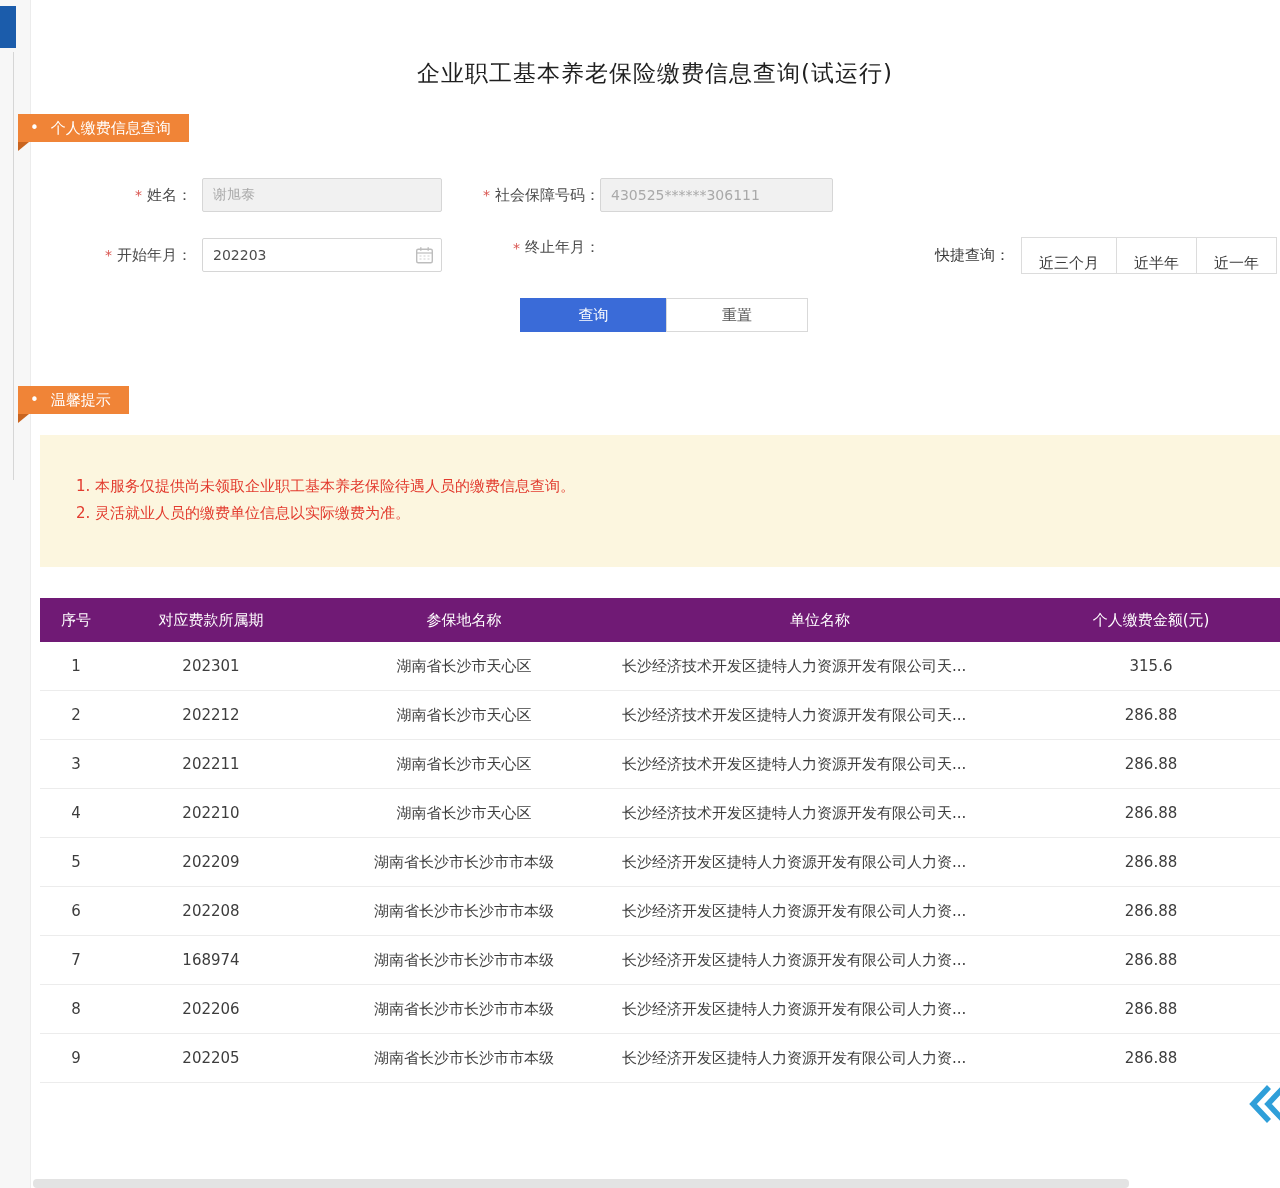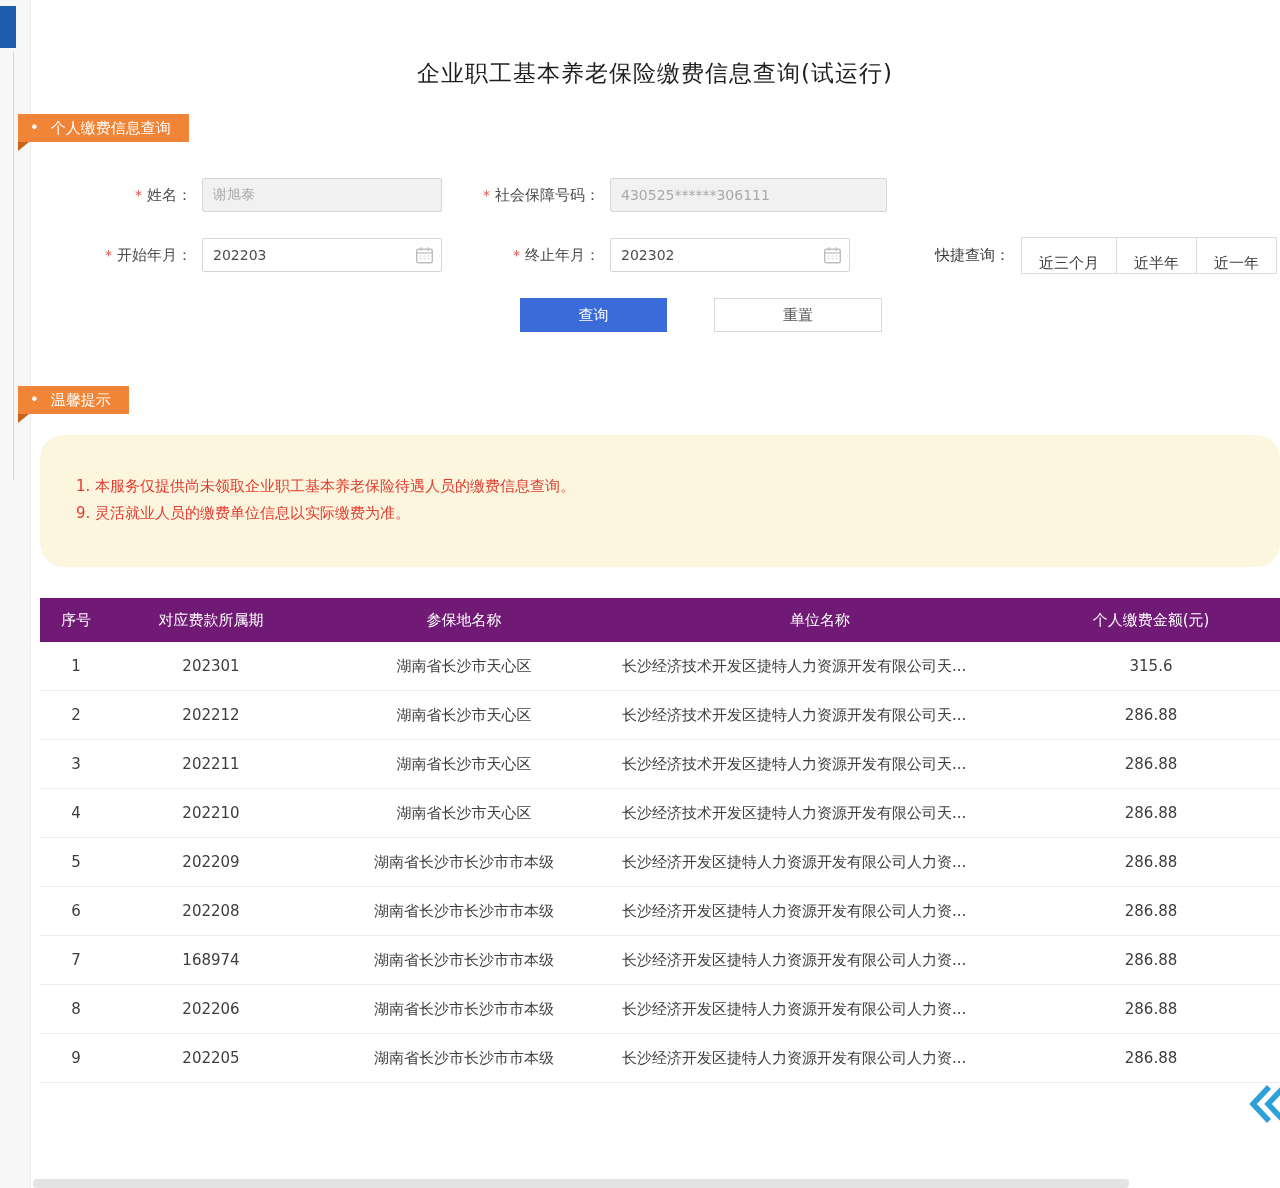--- a/index.html
+++ b/index.html
@@ -37,25 +37,25 @@
   .date-input { width:240px; background:#fff; color:#4c4c4c; padding-right:32px; }
   .cal-icon { position:absolute; right:8px; top:8px; pointer-events:auto; cursor:pointer; }
 
   .quick-group { left:935px; top:237px; }
   .quick-label { font-size:15px; color:#3a3a3a; margin-right:12px; white-space:nowrap; }
   .quick-btn { height:37px; background:#fff; border:1px solid #dcdcdc; font-size:15px;
     color:#3a3a3a; padding:16px 17px; font-family:inherit; cursor:pointer; margin-left:-1px; }
 
   .btn { position:absolute; height:34px; font-size:15px; font-family:inherit; cursor:pointer; z-index:2; }
   .btn-primary { left:520px; top:298px; width:147px; background:#3A6BD8; color:#fff; border:1px solid #3A6BD8; }
-  .btn-reset   { left:714px; top:298px; width:168px; background:#fff; color:#555; border:1px solid #d9d9d9; }
+  .btn-reset   { left:666px; top:298px; width:142px; background:#fff; color:#555; border:1px solid #d9d9d9; }
 
   
   .notice { position:absolute; left:40px; right:0; top:435px; height:132px; background:#FCF6DF;
-    box-sizing:border-box; padding:38px 20px 0 36px; z-index:1;border-radius:24px; }
+    box-sizing:border-box; padding:38px 20px 0 36px; z-index:1; }
   .notice p { margin:0; color:#E23B2E; font-size:15px; line-height:27px; }
 
   
   .pay-table { position:absolute; left:40px; top:598px; width:1240px; border-collapse:collapse; z-index:1; }
   .pay-table th { background:#701a75; color:#fff; font-weight:normal; font-size:15px;
     height:42px; text-align:center; }
   .pay-table td { height:48px; font-size:15px; color:#3d3d3d; background:#fff;
     border-bottom:1px solid #ececec; text-align:center; padding:0 4px; white-space:nowrap;
     overflow:hidden; }
   .pay-table td.col-company { text-align:left; padding-left:4px; }
@@ -89,21 +89,21 @@
     <span class="form-label">姓名：</span>
   </span>
   <input class="text-input disabled-input" style="width: 240px; margin-left: 10px;" disabled="" value="谢旭泰">
 </div>
 
 <div class="form-group" style="left:464px; top:178px;">
   <span class="lblbox" style="width:136px;">
     <span class="req">*</span>
     <span class="form-label">社会保障号码：</span>
   </span>
-  <input class="text-input disabled-input" style="width: 277px; margin-left: 10px;" disabled="" value="430525******306111">
+  <input class="text-input disabled-input" style="width: 233px; " disabled="" value="430525******306111">
 </div>
 
 <div class="form-group" style="left:86px; top:238px;">
   <span class="lblbox" style="width:106px;">
     <span class="req">*</span>
     <span class="form-label">开始年月：</span>
   </span>
   <span class="date-wrap">
     <input class="text-input date-input" value="202203" style="">
     <svg class="cal-icon" width="19" height="19" viewBox="0 0 19 19">
@@ -115,52 +115,41 @@
       <line x1="4.5" y1="13" x2="14.5" y2="13" stroke="#cfcfcf" stroke-width="1.2" stroke-dasharray="2 2"></line>
     </svg>
   </span>
 </div>
 
 <div class="form-group" style="left:496px; top:238px;">
   <span class="lblbox" style="width:104px;">
     <span class="req">*</span>
     <span class="form-label">终止年月：</span>
   </span>
-  <span class="date-wrap">
-    <input class="text-input date-input" value="202302" style="">
-    <svg class="cal-icon" width="19" height="19" viewBox="0 0 19 19">
-      <rect x="1.7" y="3.2" width="15.6" height="13.6" rx="1.5" fill="none" stroke="#bdbdbd" stroke-width="1.4"></rect>
-      <line x1="5.8" y1="1.2" x2="5.8" y2="4.8" stroke="#bdbdbd" stroke-width="1.4"></line>
-      <line x1="13.2" y1="1.2" x2="13.2" y2="4.8" stroke="#bdbdbd" stroke-width="1.4"></line>
-      <line x1="2" y1="7" x2="17" y2="7" stroke="#bdbdbd" stroke-width="1.2"></line>
-      <line x1="4.5" y1="10" x2="14.5" y2="10" stroke="#cfcfcf" stroke-width="1.2" stroke-dasharray="2 2"></line>
-      <line x1="4.5" y1="13" x2="14.5" y2="13" stroke="#cfcfcf" stroke-width="1.2" stroke-dasharray="2 2"></line>
-    </svg>
-  </span>
 </div>
 
 <div class="form-group quick-group">
   <span class="quick-label">快捷查询：</span>
   <button class="quick-btn">近三个月</button>
   <button class="quick-btn">近半年</button>
   <button class="quick-btn">近一年</button>
 </div>
 
 <button class="btn btn-primary">查询</button>
 <button class="btn btn-reset">重置</button>
 
 <div class="badge" id="badge-tips">
   <span class="bullet">•</span>
   <span>温馨提示</span>
   <span class="fold"></span>
 </div>
 
 <div class="notice">
   <p>1. 本服务仅提供尚未领取企业职工基本养老保险待遇人员的缴费信息查询。</p>
-  <p>9. 灵活就业人员的缴费单位信息以实际缴费为准。</p>
+  <p>2. 灵活就业人员的缴费单位信息以实际缴费为准。</p>
 </div>
 
 <table class="pay-table">
   <colgroup>
     <col style="width:72px">
       <col style="width:198px">
       <col style="width:308px">
     <col style="width:404px">
       <col style="width:258px">
   </colgroup>

